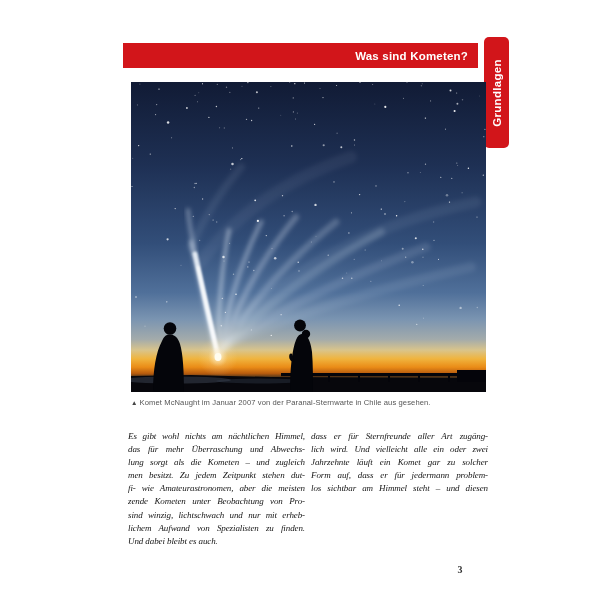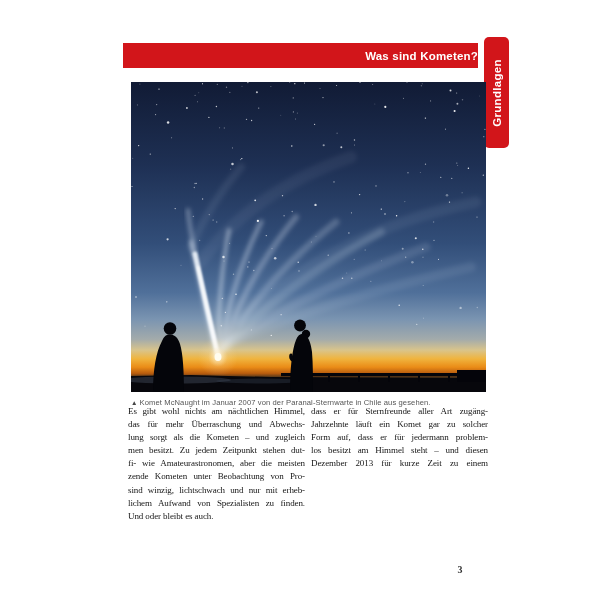--- a/index.html
+++ b/index.html
@@ -7,20 +7,21 @@
   html, body { width: 600px; height: 600px; overflow: hidden; }
   body {
     background: #ffffff;
     font-family: "Liberation Sans", sans-serif;
     position: relative;
   }
   .header-bar {
     position: absolute; left: 123px; top: 43px; width: 355px; height: 25px;
     background: var(--accent);
     display: flex; align-items: center; justify-content: flex-end;
+    padding-right: 10px;
     color: #fff; font-size: 11.5px; font-weight: bold; letter-spacing: .2px;
   }
   .side-tab {
     position: absolute; left: 484px; top: 37px; width: 25px; height: 111px;
     background: var(--accent); border-radius: 5px;
   }
   .side-tab .vtext {
     position: absolute; left: 50%; top: 50%;
     transform: translate(-50%,-50%) rotate(-90deg);
     white-space: nowrap;
@@ -30,23 +31,23 @@
     position: absolute; left: 131px; top: 82px; width: 355px; height: 310px;
     overflow: hidden; background: #111b35;
   }
   .photo svg { display: block; }
   .caption {
     position: absolute; left: 131px; top: 398px; width: 356px;
     font-size: 7.6px; color: #555; letter-spacing: .1px;
   }
   .caption .marker { font-size: 6.5px; color: #444; margin-right: 2px; }
   .col {
-    position: absolute; top: 405px; width: 177px;
+    position: absolute; top: 430px; width: 177px;
     font-family: "Liberation Serif", serif;
-    font-size: 9px; letter-spacing: -0.1px; color: #161616;
+    font-size: 9px; letter-spacing: -0.1px; color: #161616; font-style: italic;
   }
   .col-left { left: 128px; }
   .col-right { left: 311px; }
   .tl {
     height: 13.1px; line-height: 13.1px; overflow: hidden;
     text-align: justify; text-align-last: justify;
   }
   .tl.plain { text-align-last: left; }
   .page-number {
     position: absolute; left: 450px; top: 564px; width: 20px;
@@ -325,24 +326,24 @@
 
 <div class="col col-left">
   <div class="tl">Es gibt wohl nichts am nächtlichen Himmel,</div>
   <div class="tl">das für mehr Überraschung und Abwechs-</div>
   <div class="tl">lung sorgt als die Kometen – und zugleich</div>
   <div class="tl">men besitzt. Zu jedem Zeitpunkt stehen dut-</div>
   <div class="tl">fi- wie Amateurastronomen, aber die meisten</div>
   <div class="tl">zende Kometen unter Beobachtung von Pro-</div>
   <div class="tl">sind winzig, lichtschwach und nur mit erheb-</div>
   <div class="tl">lichem Aufwand von Spezialisten zu finden.</div>
-  <div class="tl plain">Und oder bleibt es auch.</div>
+  <div class="tl plain">Und dabei bleibt es auch.</div>
 </div>
 
 <div class="col col-right">
   <div class="tl">dass er für Sternfreunde aller Art zugäng-</div>
+  <div class="tl">lich wird. Und vielleicht alle ein oder zwei</div>
   <div class="tl">Jahrzehnte läuft ein Komet gar zu solcher</div>
   <div class="tl">Form auf, dass er für jedermann problem-</div>
-  <div class="tl">los besitzt am Himmel steht – und diesen</div>
-  <div class="tl">Dezember 2013 für kurze Zeit zu einem</div>
+  <div class="tl">los sichtbar am Himmel steht – und diesen</div>
 </div>
 
 <div class="page-number">3</div>
 
 </body></html>

